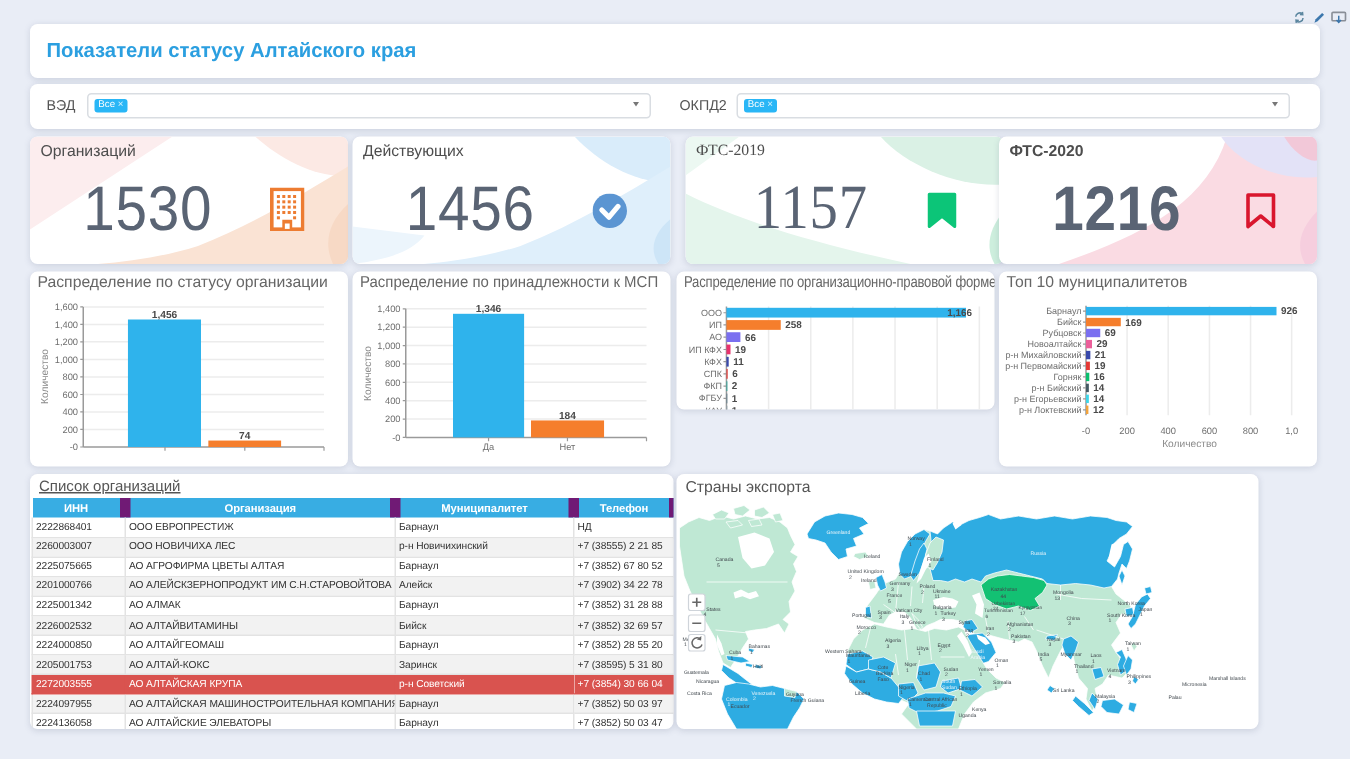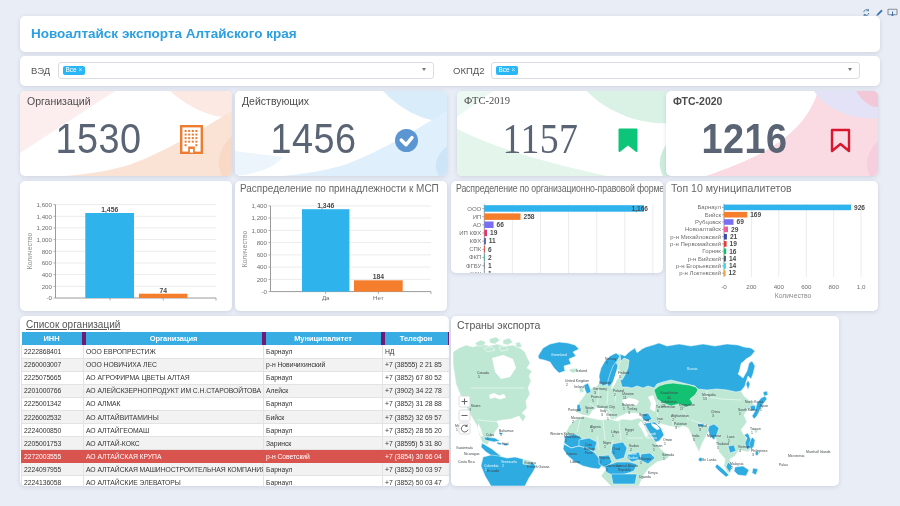--- a/index.html
+++ b/index.html
@@ -1,18 +1,18 @@
 <!DOCTYPE html>
 <html><head><meta charset="utf-8">
 <style>
 * {margin:0;padding:0;box-sizing:border-box;}
 html,body {width:900px;height:506px;background:#e9edf6;font-family:"Liberation Sans",sans-serif;overflow:hidden;}
 .card {position:absolute;background:#fff;border-radius:5px;box-shadow:0 1px 4px rgba(80,90,120,0.18);}
 table {border-collapse:collapse;table-layout:fixed;font-size:6.8px;color:#333;letter-spacing:-0.05px;}
-th {background:#38ade3;color:#fff;font-size:7.5px;font-weight:bold;height:13px;border-right:4px solid #701a75;text-align:center;}
+th {background:#38ade3;color:#fff;font-size:7.5px;font-weight:bold;height:13px;border-right:7px solid #701a75;text-align:center;}
 td {height:13.1px;padding:0 0 0 2px;border:1px solid #e3e3e3;border-top:none;white-space:nowrap;overflow:hidden;}
 tr.alt td {background:#f2f2f2;}
 tr.sel td {background:#d9534f;color:#fff;border-color:#d9534f;}
 </style></head>
 <body>
 
 <div style="position:absolute;left:862px;top:4px;">
 <svg width="36" height="10" viewBox="0 0 36 10">
  <g stroke="#5c87a0" stroke-width="1" fill="none">
   <path d="M1.8,4.2 A2.7,2.7 0 0 1 6.3,2.3 M6.7,5 A2.7,2.7 0 0 1 2.2,6.9"></path>
@@ -20,21 +20,21 @@
  </g>
  <g transform="translate(13.5,0.5)">
         <path d="M0.8,7.6 L1.6,5.4 L5.9,1.1 L7.2,2.4 L2.9,6.7 Z" fill="#3c77ad"></path>
       </g>
  <g transform="translate(25.5,0)">
         <rect x="0.5" y="1.2" width="9" height="5.6" rx="0.7" fill="none" stroke="#8a8f98" stroke-width="1.1"></rect>
         <path d="M5,3.5 L5,7.8 M3.5,6.4 L5,8 L6.5,6.4" stroke="#3c77ad" stroke-width="1" fill="none"></path>
       </g>
 </svg></div>
 <div class="card" style="left:20px;top:16px;width:860px;height:36px;">
-  <div style="position:absolute;left:11px;top:10px;font-size:13.5px;font-weight:bold;color:#2b9fe0;">Новоалтайск экспорта Алтайского края</div>
+  <div style="position:absolute;left:11px;top:10px;font-size:13.5px;font-weight:bold;color:#2b9fe0;">Показатели статусу Алтайского края</div>
 </div>
 <div class="card" style="left:20px;top:56px;width:860px;height:30px;">
 
 <div style="position:absolute;left:11px;top:9px;font-size:9.5px;color:#555;">ВЭД</div>
 <div style="position:absolute;left:38px;top:6px;width:376px;height:17px;background:#fff;border:1px solid #d9dde2;border-radius:3px;">
   <div style="position:absolute;left:4px;top:3px;height:8.5px;background:#29b6f6;border-radius:2px;padding:0 2.5px;font-size:6.5px;color:#fff;line-height:8.8px;">Все <span style="color:#d6f2ff">×</span></div>
   <div style="position:absolute;right:7px;top:5px;width:0;height:0;border-left:2.5px solid transparent;border-right:2.5px solid transparent;border-top:3.5px solid #777;"></div>
 </div>
 
 <div style="position:absolute;left:433px;top:9px;font-size:9.5px;color:#555;">ОКПД2</div>
@@ -115,20 +115,21 @@
       <path d="M212,50 C200,62 198,74 204,85 L212,85 Z" fill="#f6cede"></path>
     </svg>
   <div style="position:absolute;left:7px;top:4px;font-size:10.5px;color:#4d4d4d;">ФТС-2020</div>
   <div style="position:absolute;right:91px;top:24px;font-size:42px;color:#5a6474;letter-spacing:0.5px;transform:scaleX(0.9);transform-origin:100% 50%;">1216</div>
   <div style="position:absolute;left:164px;top:37px;"><svg width="21" height="25" viewBox="0 0 21 25">
 <path d="M2,2 H19 V23 L10.5,16 L2,23 Z" fill="none" stroke="#d9162e" stroke-width="2.4" stroke-linejoin="round"></path>
 </svg></div>
 </div>
 
 <div class="card" style="left:20px;top:181px;width:212px;height:130px;overflow:hidden;">
+  <div style="position:absolute;left:5px;top:1px;font-size:10.5px;color:#666;white-space:nowrap;transform-origin:0 0;transform:scaleX(1);">Распределение по статусу организации</div>
   <svg width="212" height="130" viewBox="0 0 212 130" style="position:absolute;left:0;top:0">
       <text x="32" y="119.2" font-size="6.2" fill="#6e6e6e" text-anchor="end">-0</text>
       <line x1="33.5" y1="117.0" x2="35.5" y2="117.0" stroke="#999" stroke-width="0.8"></line>
       <line x1="35.5" y1="105.3" x2="196" y2="105.3" stroke="#ececec" stroke-width="1"></line>
       <text x="32" y="107.5" font-size="6.2" fill="#6e6e6e" text-anchor="end">200</text>
       <line x1="33.5" y1="105.3" x2="35.5" y2="105.3" stroke="#999" stroke-width="0.8"></line>
       <line x1="35.5" y1="93.6" x2="196" y2="93.6" stroke="#ececec" stroke-width="1"></line>
       <text x="32" y="95.8" font-size="6.2" fill="#6e6e6e" text-anchor="end">400</text>
       <line x1="33.5" y1="93.6" x2="35.5" y2="93.6" stroke="#999" stroke-width="0.8"></line>
       <line x1="35.5" y1="82.0" x2="196" y2="82.0" stroke="#ececec" stroke-width="1"></line>

